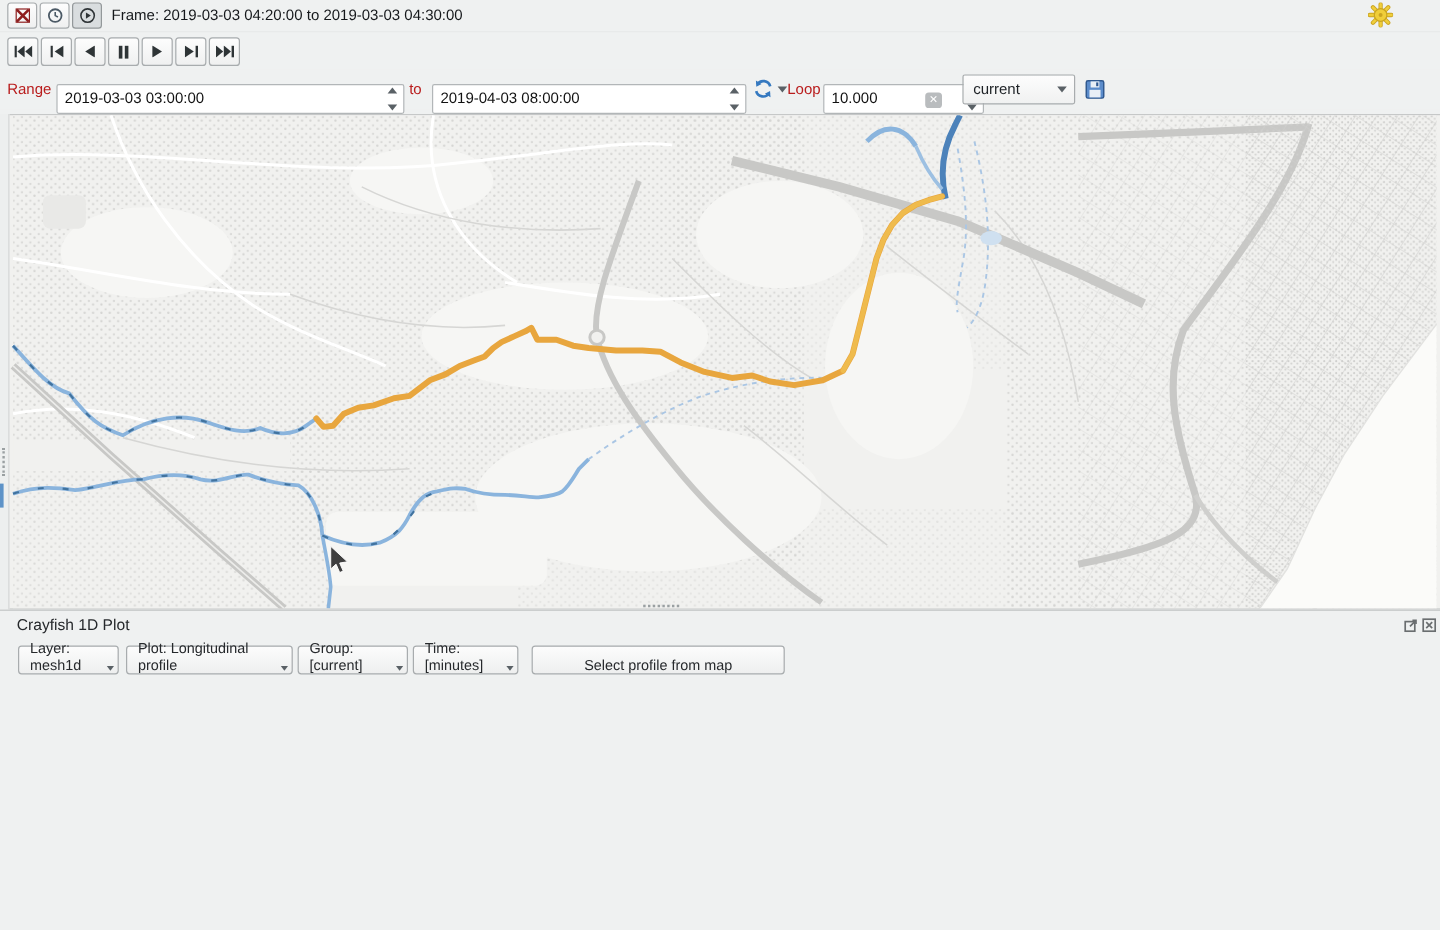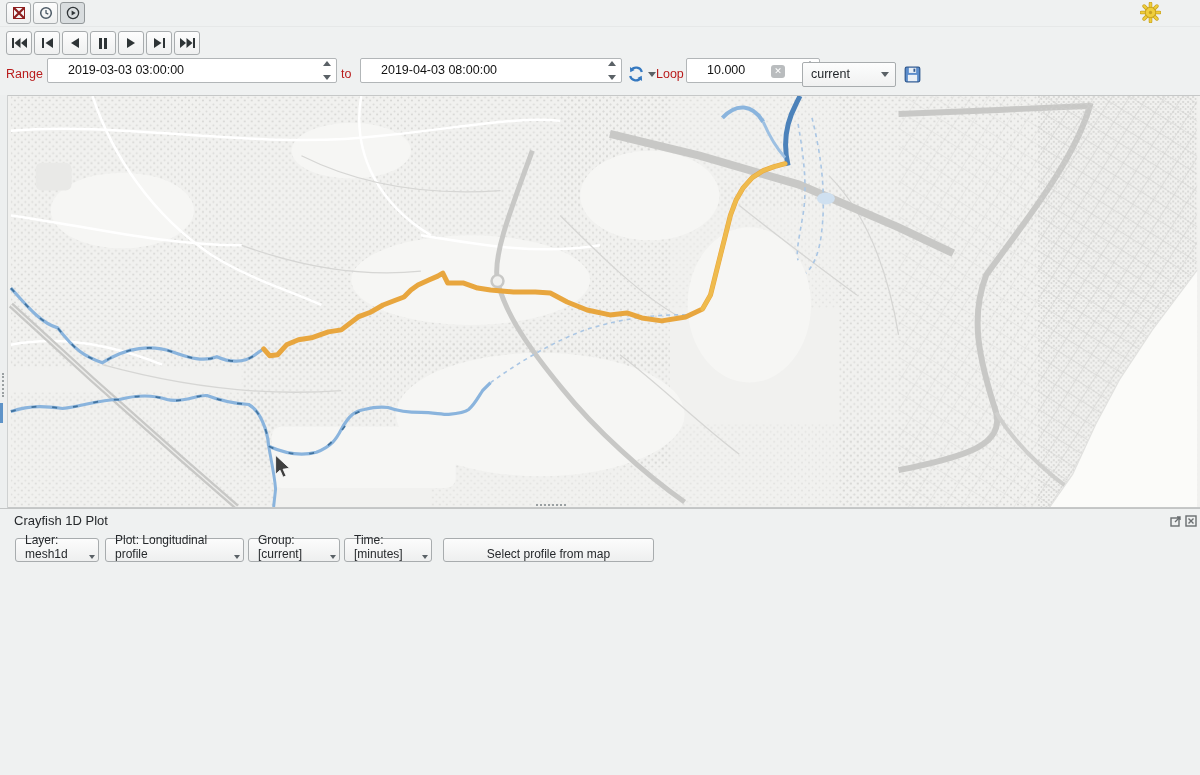--- a/index.html
+++ b/index.html
@@ -24,21 +24,21 @@
 
   .slider-track { position:absolute; left:212px; top:41px; width:928px; height:4px; background:#d6d8da; border:1px solid #c3c6c8; border-radius:2px; }
   .slider-fill  { position:absolute; left:0; top:0; height:2px; width:246px; background:#b9d2e8; }
   .slider-handle{ position:absolute; left:452px; top:33px; width:20px; height:17px; background:linear-gradient(#ffffff,#f1f2f2); border:1px solid #a2a6a8; border-radius:4px; }
 
   .checkbox { width:13px; height:13px; background:#fff; border:1px solid #9ba1a3; border-radius:2px; display:inline-block; }
   .loop-box { position:absolute; left:1146px; top:36px; }
   .loop-lbl { position:absolute; left:1164px; top:30px; line-height:25px; }
 
   .lbl { position:absolute; top:0; line-height:33px; color:#b91c1c; }
-  .dtedit { position:absolute; top:0; height:25px; background:#fff; border:1px solid #b2b6b8; border-radius:2px; line-height:23px; padding-left:20px; color:#111; }
+  .dtedit { position:absolute; top:12px; height:25px; background:#fff; border:1px solid #b2b6b8; border-radius:2px; line-height:23px; padding-left:6px; color:#111; }
   .spin { position:absolute; right:2px; top:2px; width:14px; height:19px; display:flex; flex-direction:column; justify-content:space-between; align-items:center; }
   .up, .dn { width:0; height:0; border-left:4px solid transparent; border-right:4px solid transparent; }
   .up { border-bottom:5px solid #5a6166; }
   .dn { border-top:5px solid #5a6166; }
   .flatbtn { position:absolute; top:4px; height:24px; display:flex; align-items:center; }
   .clear-x { position:absolute; right:34px; top:6px; width:14px; height:13px; background:#b9bcbe; border-radius:3px; color:#fff; font-size:9px; line-height:13px; text-align:center; }
   .combo { position:absolute; top:4px; height:25px; background:linear-gradient(#fdfdfd,#f0f1f1); border:1px solid #a8acae; border-radius:2px; line-height:23px; padding-left:8px; }
   .combo .dn { position:absolute; right:6px; top:9px; }
 
   
@@ -72,20 +72,21 @@
       <circle cx="7" cy="7" r="5.3" fill="none" stroke="#4c5a66" stroke-width="1.5"></circle>
       <path d="M7,4 L7,7 L9.3,8.2" stroke="#4c5a66" stroke-width="1.3" fill="none"></path>
     </svg>
   </div>
   <div class="tbtn pressed" style="left:60px">
     <svg width="14" height="14" viewBox="0 0 14 14">
       <circle cx="7" cy="7" r="5.6" fill="none" stroke="#2f3437" stroke-width="1.3"></circle>
       <polygon points="5.6,4.4 9.7,7 5.6,9.6" fill="#2f3437"></polygon>
     </svg>
   </div>
+  <span class="frame-label">Frame: 2019-03-03 04:20:00 to 2019-03-03 04:30:00</span>
   <svg class="gear" viewBox="0 0 20 20">
     <g stroke="#caa422" stroke-width="3.4" stroke-linecap="round">
       <path d="M14.2,10H18.6 M12.97,12.97L16.08,16.08 M10,14.2V18.6 M7.03,12.97L3.92,16.08 M5.8,10H1.4 M7.03,7.03L3.92,3.92 M10,5.8V1.4 M12.97,7.03L16.08,3.92"></path>
     </g>
     <g stroke="#f0ce3a" stroke-width="2" stroke-linecap="round">
       <path d="M14.2,10H18.6 M12.97,12.97L16.08,16.08 M10,14.2V18.6 M7.03,12.97L3.92,16.08 M5.8,10H1.4 M7.03,7.03L3.92,3.92 M10,5.8V1.4 M12.97,7.03L16.08,3.92"></path>
     </g>
     <circle cx="10" cy="10" r="5" fill="#f0ce3a" stroke="#caa422" stroke-width="1"></circle>
     <circle cx="10" cy="10" r="1.6" fill="#caa422"></circle>
   </svg>

